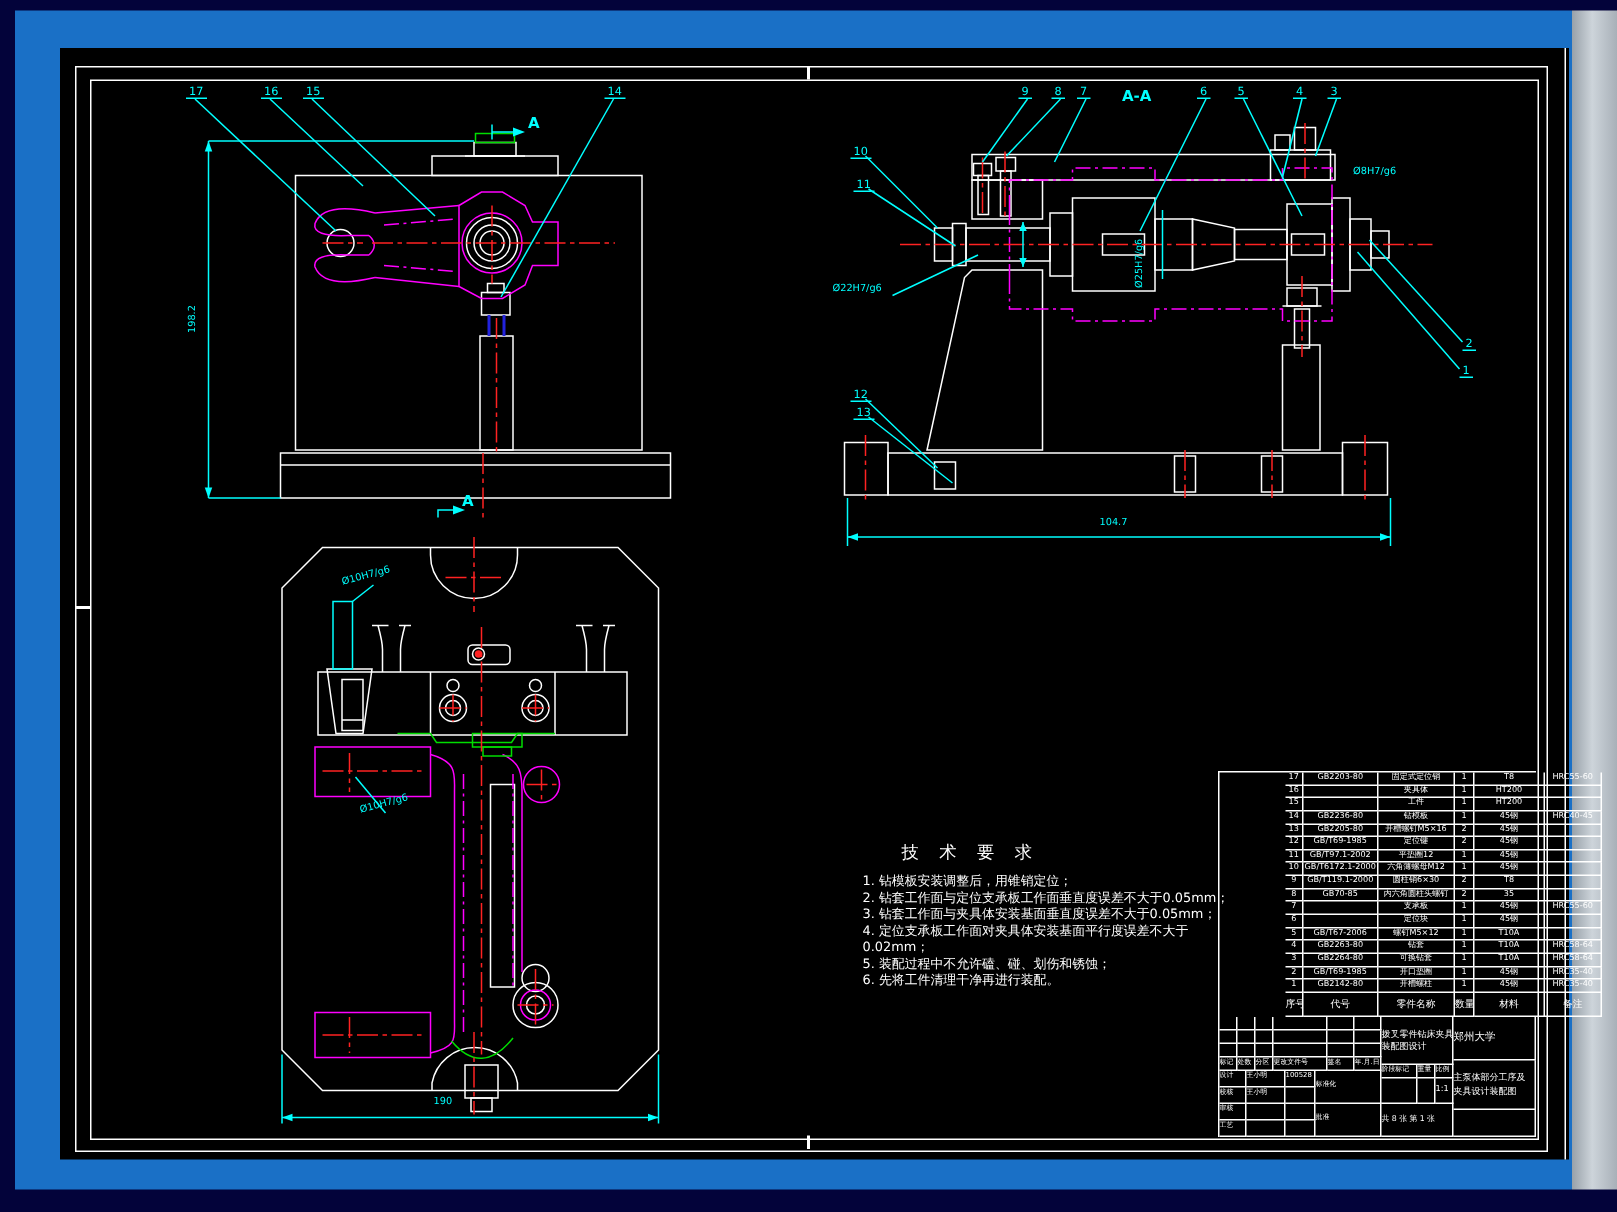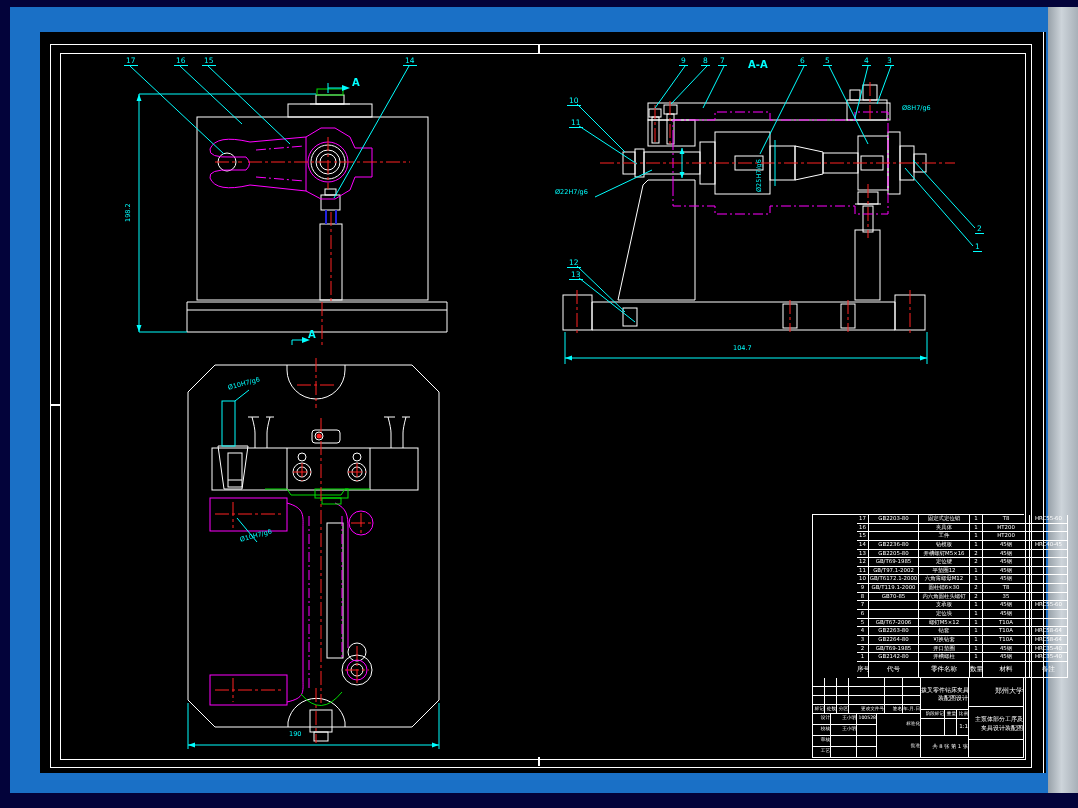--- a/index.html
+++ b/index.html
@@ -42,21 +42,21 @@
   .pt-row{height:8.65px;}
   .pt-head{height:16px;}
   .pt-cell{border-right:1px solid var(--line-white,#fff);border-bottom:1px solid var(--line-white,#fff);
     font-size:5.4px;line-height:7.6px;overflow:hidden;white-space:nowrap;text-align:center;box-sizing:border-box;}
   .pt-head .pt-cell{font-size:6.5px;line-height:15px;}
   
   .tb{position:absolute;left:812px;top:678px;width:212px;height:80px;color:var(--line-white,#fff);
     border-left:1px solid var(--line-white,#fff);box-sizing:border-box;display:flex;}
   .tb *{box-sizing:border-box;}
   .tb-cell{border-right:1px solid var(--line-white,#fff);border-bottom:1px solid var(--line-white,#fff);
-    font-size:4.6px;line-height:1.6;overflow:hidden;white-space:nowrap;text-align:right;}
+    font-size:4.6px;line-height:1.6;overflow:hidden;white-space:nowrap;text-align:left;}
   .tb-left{width:108px;display:flex;flex-direction:column;}
   .tb-revblank{height:27px;display:grid;grid-template-columns:12px 12px 12px 36px 18px 18px;grid-auto-rows:9px;}
   .tb-revhead{height:9px;display:grid;grid-template-columns:12px 12px 12px 36px 18px 18px;}
   .tb-sign{height:44px;display:flex;}
   .tb-signrows{width:64px;}
   .tb-signrow{display:grid;grid-template-columns:18px 26px 20px;height:11px;}
   .tb-aux{width:44px;display:flex;flex-direction:column;}
   .tb-aux .tb-cell{height:22px;line-height:20px;}
   .tb-mid{width:48px;display:flex;flex-direction:column;}
   .tb-proj{height:32px;font-size:6px;line-height:8px;display:flex;flex-direction:column;justify-content:center;}
@@ -271,21 +271,21 @@
         <span class="balloon" style="left: 14px; top: 66px;">11</span>
         <span class="balloon" style="left: 12px; top: 206px;">12</span>
         <span class="balloon" style="left: 14px; top: 218px;">13</span>
         <span class="balloon" style="left: 420px; top: 172px;">2</span>
         <span class="balloon" style="left: 418px; top: 190px;">1</span>
       </div>
     <div>
 
     <span class="dimtext" style="left: 0px; top: 136px;">Ø22H7/g6</span>
         <span class="dimtext" style="left: 200px; top: 140px; transform: rotate(-90deg);">Ø25H7/g6</span>
-        <span class="dimtext" style="left: 312px; top: 52px; padding-left: 35px;">Ø8H7/g6</span>
+        <span class="dimtext" style="left: 312px; top: 58px; padding-left: 35px;">Ø8H7/g6</span>
         <span class="dimtext" style="left: 178px; top: 292px;">104.7</span>
       </div>
   </div>
 
   <svg style="left:175px;top:358px;" width="295" height="400" viewBox="0 0 295 400">
     <defs>
       <pattern id="bhatch2" patternUnits="userSpaceOnUse" width="6" height="6">
         <path d="M0,6 L6,0" stroke="#2222dd" stroke-width="1.3"></path>
       </pattern>
     </defs>
@@ -366,20 +366,32 @@
   </svg>
   <div class="ann-layer" style="left:175px;top:358px;width:295px;height:400px;">
     <div>
 
     <span class="dimtext" style="left: 52px; top: 26px; transform: rotate(-15deg);">Ø10H7/g6</span>
         <span class="dimtext" style="left: 64px; top: 178px; transform: rotate(-15deg);">Ø10H7/g6</span>
         <span class="dimtext" style="left: 114px; top: 372px;">190</span>
       </div>
   </div>
 
+  <div class="tech">
+    <div class="tech-title">技 术 要 求</div>
+    <div>
+
+    <p class="tech-item">1. 钻模板安装调整后，用锥销定位；</p>
+        <p class="tech-item">2. 钻套工作面与定位支承板工作面垂直度误差不大于0.05mm；</p>
+        <p class="tech-item">3. 钻套工作面与夹具体安装基面垂直度误差不大于0.05mm；</p>
+        <p class="tech-item">4. 定位支承板工作面对夹具体安装基面平行度误差不大于0.02mm；</p>
+        <p class="tech-item">5. 装配过程中不允许磕、碰、划伤和锈蚀；</p>
+        <p class="tech-item">6. 先将工件清理干净再进行装配。</p>
+      </div>
+  </div>
 
   <div class="pt">
     <div class="pt-body">
 
         <div class="pt-row">
           <span class="pt-cell">17</span>
           <span class="pt-cell">GB2203-80</span>
           <span class="pt-cell">固定式定位销</span>
           <span class="pt-cell">1</span>
           <span class="pt-cell">T8</span>

